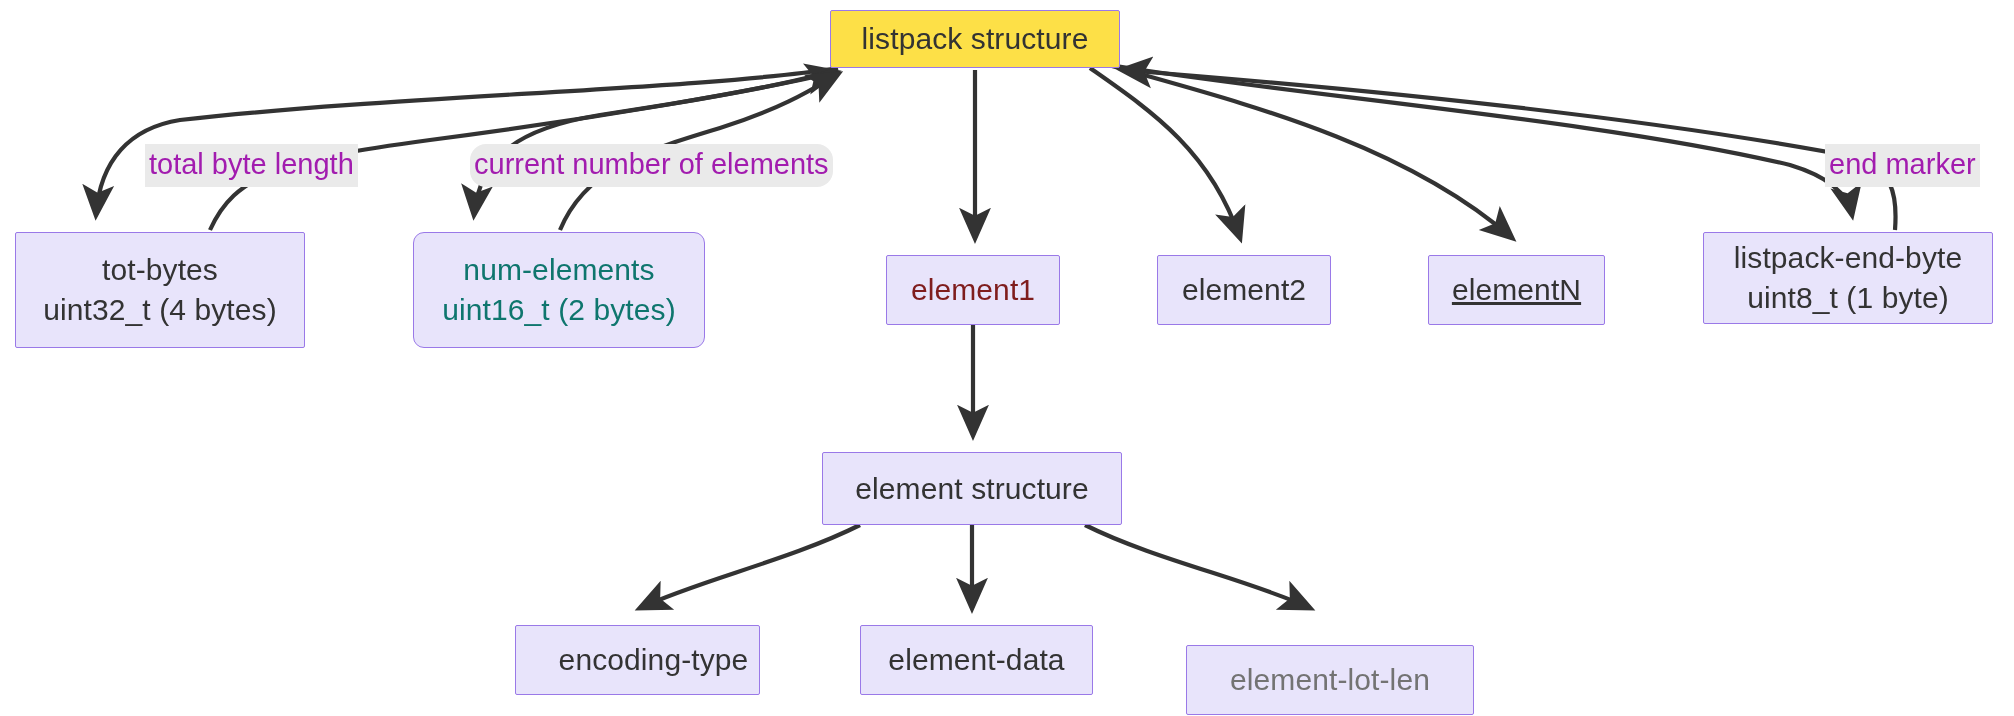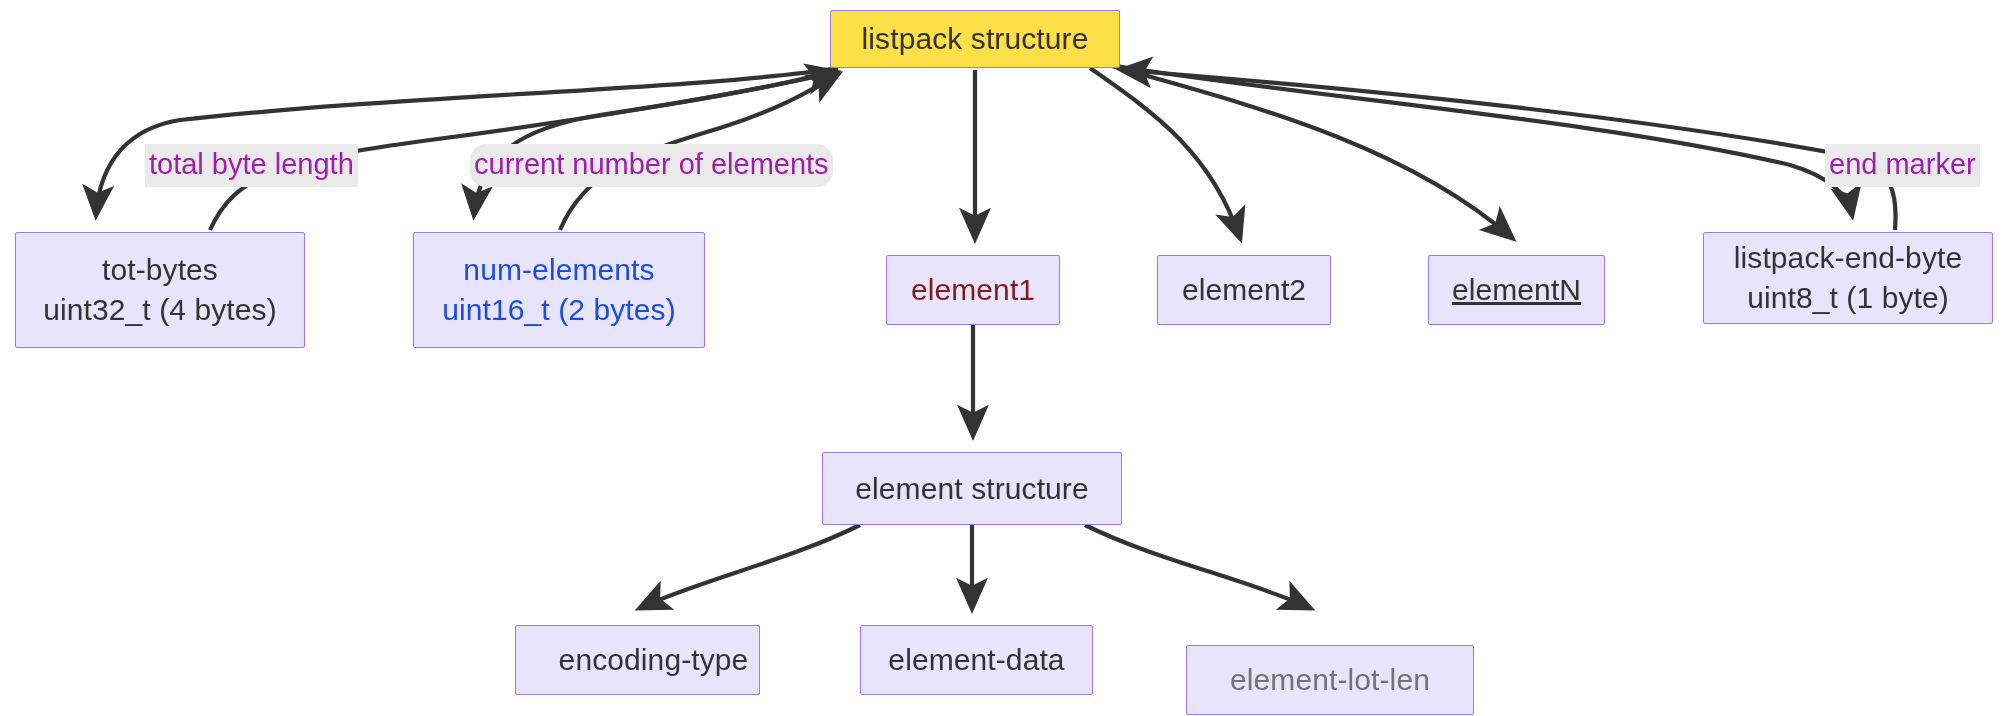--- a/index.html
+++ b/index.html
@@ -64,21 +64,21 @@
         <path d="M 860,525 C 790,560 700,580 640,608" stroke="#333333" fill="none" stroke-width="4.2" marker-end="url(#arrowhead)"></path>
         <path d="M 972,525 L 972,608" stroke="#333333" fill="none" stroke-width="4.2" marker-end="url(#arrowhead)"></path>
         <path d="M 1085,525 C 1155,560 1250,580 1310,608" stroke="#333333" fill="none" stroke-width="4.2" marker-end="url(#arrowhead)"></path>
       </g>
   </svg>
 
   <div id="node-layer">
       <div class="node" style="left: 830px; top: 10px; width: 290px; height: 58px; background: #fde047; border-color: rgb(154, 121, 232); color: rgb(51, 51, 51);">listpack structure</div>
       <div class="node" style="left: 15px; top: 232px; width: 290px; height: 116px; background: rgb(232, 228, 251); border-color: rgb(154, 121, 232); color: rgb(51, 51, 51);">tot-bytes
 uint32_t (4 bytes)</div>
-      <div class="node" style="left: 413px; top: 232px; width: 292px; height: 116px; background: rgb(232, 228, 251); border-color: rgb(154, 121, 232); color: #1d4ed8;">num-elements
+      <div class="node" style="left: 413px; top: 232px; width: 292px; height: 116px; background: rgb(232, 228, 251); border-color: rgb(154, 121, 232); color: #0f766e; border-radius: 11px;">num-elements
 uint16_t (2 bytes)</div>
       <div class="node" style="left: 886px; top: 255px; width: 174px; height: 70px; background: rgb(232, 228, 251); border-color: rgb(154, 121, 232); color: #7f1d1d;">element1</div>
       <div class="node" style="left: 1157px; top: 255px; width: 174px; height: 70px; background: rgb(232, 228, 251); border-color: rgb(154, 121, 232); color: rgb(51, 51, 51);">element2</div>
       <div class="node" style="left: 1428px; top: 255px; width: 177px; height: 70px; background: rgb(232, 228, 251); border-color: rgb(154, 121, 232); color: rgb(51, 51, 51); text-decoration: underline;">elementN</div>
       <div class="node" style="left: 1703px; top: 232px; width: 290px; height: 92px; background: rgb(232, 228, 251); border-color: rgb(154, 121, 232); color: rgb(51, 51, 51);">listpack-end-byte
 uint8_t (1 byte)</div>
       <div class="node" style="left: 822px; top: 452px; width: 300px; height: 73px; background: rgb(232, 228, 251); border-color: rgb(154, 121, 232); color: rgb(51, 51, 51);">element structure</div>
       <div class="node" style="left: 515px; top: 625px; width: 245px; height: 70px; background: rgb(232, 228, 251); border-color: rgb(154, 121, 232); color: rgb(51, 51, 51); padding-left: 32px;">encoding-type</div>
       <div class="node" style="left: 860px; top: 625px; width: 233px; height: 70px; background: rgb(232, 228, 251); border-color: rgb(154, 121, 232); color: rgb(51, 51, 51);">element-data</div>
       <div class="node" style="left: 1186px; top: 625px; width: 288px; height: 70px; background: rgb(232, 228, 251); border-color: rgb(154, 121, 232); color: #737373; margin-top: 20px;">element-lot-len</div>

